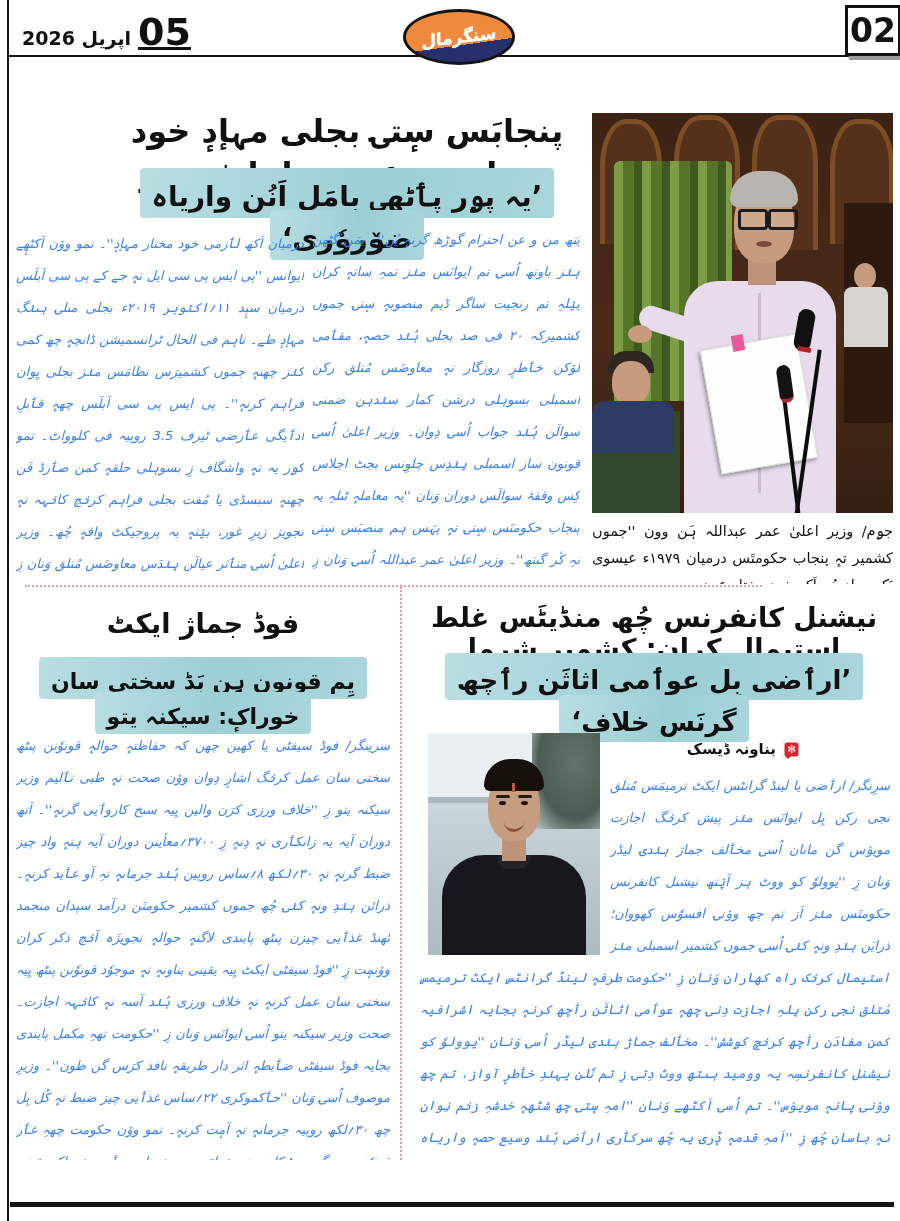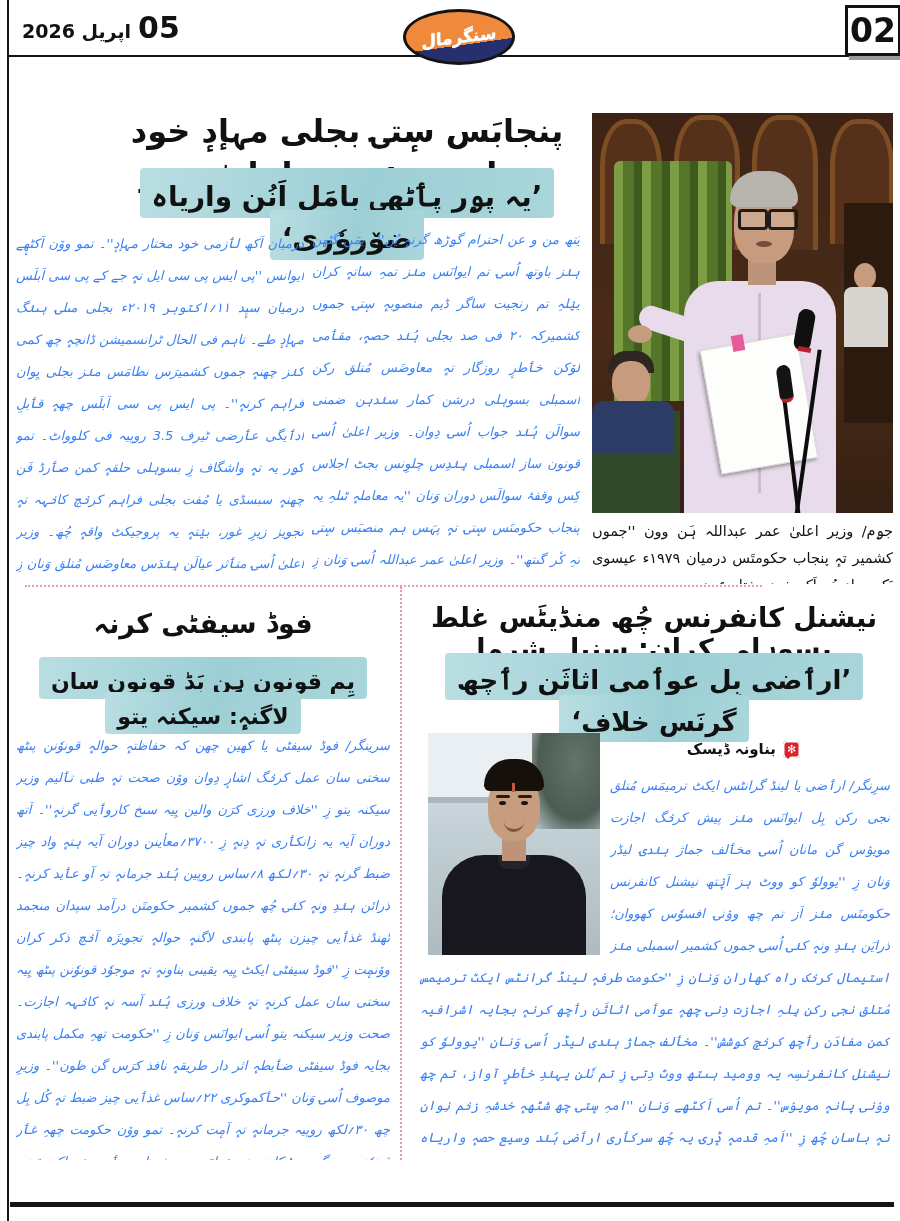--- a/index.html
+++ b/index.html
@@ -52,21 +52,21 @@
   .caption{font-size:14.5px;line-height:27px;font-weight:500;text-align:justify;}
 </style>
 </head>
 <body>
 
 <div class="abs rule" style="left:7px;top:0;width:2px;height:1221px;"></div>
 <div class="abs rule" style="left:7px;top:55px;width:893px;height:2px;"></div>
 <div class="abs rule" style="left:10px;top:1202px;width:884px;height:5px;"></div>
 
 <div class="abs urdu" style="left:22px;top:10px;display:flex;align-items:baseline;gap:7px;font-weight:bold;">
-  <span style="font-size:30px;">05</span>
+  <span style="font-size:38px;text-decoration:underline;">05</span>
   <span style="font-size:19px;">اپریل 2026</span>
 </div>
 
 <div class="abs logo-oval" style="left:403px;top:9px;width:106px;height:50px;">
   <span class="logo-script urdu">سنگرمال</span>
 </div>
 
 <div class="abs pagebox" style="left:845px;top:5px;width:50px;height:45px;">
   <span>02</span>
 </div>
@@ -113,29 +113,29 @@
 </div>
 
 <div class="abs urdu caption" style="left:592px;top:518px;width:301px;height:66px;overflow:hidden;">جۄم/ وزیر اعلیٰ عمر عبداللہ ہَن وون ''جموں کشمیر تہٕ پنجاب حکومتَس درمیان ۱۹۷۹ء عیسوی یَک مہإدٕ چُھ اَکھ خود مختار عہد،</div>
 
 <div class="abs urdu bodytext" style="left:312px;top:224px;width:268px;height:350px;">یَتھ من و عن احترام گۄڑھ گرنہٕ یُن''۔ یمَن گٹھن ہنٛز باوتھ اُسۍ تم ایوانَس منٛز تمہِ ساتہٕ کران ییٛلہِ تم رنجیت ساگر ڈیم منصوبہٕ سٕتۍ جموں کشمیرکہ ۲۰ فی صد بجلی ہُنٛد حصہٕ، مقٲمی لۆکن خٲطرٕ روزگار تہٕ معاوضَس مُتلق رکن اسمبلی بسوہلی درشن کمار سنٛدہن ضمنی سوالَن ہُنٛد جواب اُسۍ دِوان۔ وزیر اعلیٰ اُسۍ قونون ساز اسمبلی ہِنٛدِس چلوِنس بجٹ اجلاس کِس وقفۂ سوالَس دوران وَنان ''یہ معاملہٕ ٹٮلہِ یہ پنجاب حکومتَس سٕتۍ تہٕ پہَس ہم منصبَس سٕتۍ تہِ کٔر گٮتھ''۔ وزیر اعلیٰ عمر عبداللہ اُسۍ وَنان زِ تم کرَن پۄر کۄشش زِ ۱۹۷۹ء عیسوی یَک مہإدٕ گۄڑھ من عن عملاونہٕ یُن''۔ وزیر اعلیٰ یَمَن نِش بجلی محکمُک قلمدان تہِ چُھ، اُسۍ وَنان زِ تم کرَن ذٲتی طور پنجاب کِس وزیر اعلیٰ ہَس سٕتۍ گٮتھ باتھ یٮتھ یہ واضح یپہٕ گرنہٕ زِ یہ مہإدٕ چُھ دون حکومتَن</div>
 <div class="abs urdu bodytext" style="left:16px;top:228px;width:288px;height:344px;">درمیان اَکھ لٲزمی خود مختار مہإدٕ''۔ تمو وۆن اَکٹھٕے ایوانس ''پی ایس پی سی ایل تہٕ جے کے پی سی اَبلَس درمیان سپٕد ۱۱؍اکتوبر ۲۰۱۹ء بجلی مٮلۍ ہٮنٛگ مہإدٕ طے۔ تاہم فی الحال ٹرانسمیشن ڈانچہٕ چھ کمی کنٛز چھنہٕ جموں کشمیرَس نظامَس منٛز بجلی یِوان فراہم کرنہٕ''۔ پی ایس پی سی اَبلَس چھہٕ قٲبلِ ادٲیگی عٲرضی ٹیرف 3.5 روپیہ فی کلوواٹ۔ تمو کۄر یہ تہٕ واشگاف زِ بسوہلی حلقہٕ کمن صٲرڈ فَن چھنہٕ سبسڈی یا مُفت بجلی فراہم کرنٛچ کانٛہہ تہٕ تجویز زیرِ غور، بیٛتہٕ یہ پروجیکٹ واقہٕ چُھ۔ وزیر اعلیٰ اُسۍ متٲثر عیالَن ہِنٛدَس معاوضَس مُتلق وَنان زِ ''معاوضُک کُل رقم چُھ 85 عشاریہ ۴۸؍کورور، یتھ منٛز اے؍کورور روپیہ پنجاب حکومتَن جٲری کٔرۍ بیٛلہِ زَن ۱۴؍کورور ؤنہِ باقے چھ۔</div>
 
 <div class="abs dotted-h" style="left:25px;top:585px;width:737px;height:0;"></div>
 <div class="abs dotted-v" style="left:400px;top:587px;width:0;height:573px;"></div>
 
-<div class="abs urdu headline" style="left:16px;top:608px;width:374px;font-size:27px;">فوڈ سیفٹی کرنہ</div>
+<div class="abs urdu headline" style="left:16px;top:608px;width:374px;font-size:27px;">فوڈ جماژ ایکٹ</div>
 
 <div class="abs urdu headline" style="left:16px;top:664px;width:374px;font-size:22px;line-height:1.6;">
-  <span class="hl">یِم قونون ہِن بَڈ قونون سان لاگنہٕ: سیکنہ یتو</span>
+  <span class="hl">یِم قونون ہِن بَڈ سختی سان خوراکٕ: سیکنہ یتو</span>
 </div>
 
 <div class="abs urdu bodytext" style="left:16px;top:730px;width:374px;height:430px;">سرینگر/ فوڈ سیفٹی یا کھین چھن کہ حفاظتہٕ حوالہٕ قونوٗنن پٮٹھ سختی سان عمل کرنٛگ اشارٕ دِوان وۆن صحت تہٕ طبی تٲلیم وزیر سیکنہ یتو زِ ''خلاف ورزی کرَن والین یِیہ سٮخ کاروٲیی گرنہٕ''۔ اَتھ دوران آیہ یہ زانکٲری تہٕ دِنہٕ زِ ۳۷۰۰؍معأینن دوران آیہ ہتہٕ واد چیز ضبط گرنہٕ تہٕ ۳۰؍لکھ ۸؍ساس روپین ہُنٛد جرمانہٕ تہِ آو عٲید کرنہٕ۔ ذرائن ہنٛدِ ونہٕ کنٛۍ چُھ جموں کشمیر حکومتَن درآمد سپدان منجمد ٹھنڈ غذٲیی چیزن پٮٹھ پابندی لاگنہٕ حوالہٕ تجویزَہ آنٛچ ذکر کران وۆنمٕت زِ ''فوڈ سیفٹی ایکٹ یِیہ یقینی بناونہٕ تہٕ موجوٗد قونوٗنن پٮٹھ یِیہ سختی سان عمل کرنہٕ تہٕ خلاف ورزی ہُنٛد آسہ نہٕ کانٛہہ اجازت۔ صحت وزیر سیکنہ یتو اُسۍ ایوانَس وَنان زِ ''حکومت تھہِ مکمل پابندی بجایہ فوڈ سیفٹی ضٲبطہٕ اثر دار طریقہٕ نافذ کرَس گن ظون''۔ وزیرِ موصوف اُسۍ وَنان ''حٲکموکری ۲۲؍ساس غذٲیی چیز ضبط تہٕ کُل بِل چھ ۳۰؍لکھ روپیہ جرمانہٕ تہٕ آمٕت کرنہٕ۔ تمو وۆن حکومت چھہِ غٲر قونوٗنی سرگرمی رُکاونہٕ تہٕ عوامَس محفوظ معیٲری خوراک یقینی بناونہٕ خٲطرٕ قدم تُلان تہٕ خلاف ورزی کرَن والین یِیہ سٮخ کاروٲیی کرنہٕ۔ تمو وۆن اَکٹھٕے ''بہتر علمدرآمد تہٕ نٮگرٲنی خٲطرٕ چھ ٹاسک فورس وِنٛگ مزید مضبوط آٹۍ کرنہٕ۔ صحت وزیرٕ اُسۍ اعتراف کران زِ ''پٮٹھ کن اُس فوڈ سیفٹی حوالہٕ آگٲہی واریاہ محدوٗد اما پۆز ووڈ چھ اَتھ منٛز بہتری اننہٕ تہٕ ہُر یمانہٕ حفاظتی قدم یوان تُلنہٕ''۔ تمو وۆن فوڈ سیفٹی حوالہٕ یِم قدم چھ تُلنہٕ یوان تم تہِ ہن اثر دار بناونہٕ۔</div>
 
-<div class="abs urdu headline" style="left:416px;top:602px;width:476px;font-size:27px;">نیشنل کانفرنس چُھ منڈیٹَس غلط بسوہلی کران: سنیل شرما</div>
+<div class="abs urdu headline" style="left:416px;top:602px;width:476px;font-size:27px;">نیشنل کانفرنس چُھ منڈیٹَس غلط استیمال کران: کشمیر شرما</div>
 
 <div class="abs urdu headline" style="left:416px;top:660px;width:476px;font-size:26px;line-height:1.6;">
   <span class="hl">’ارٲضی بِل عوٲمی اثاثَن رٲچھ گرنَس خلاف‘</span>
 </div>
 
 <div class="abs urdu" style="left:620px;top:740px;width:180px;display:flex;align-items:center;gap:7px;font-weight:bold;font-size:15px;justify-content:flex-start;">
   <span class="byline-icon">✻</span>
   <span>بناونہ ڈیسک</span>
 </div>
 

